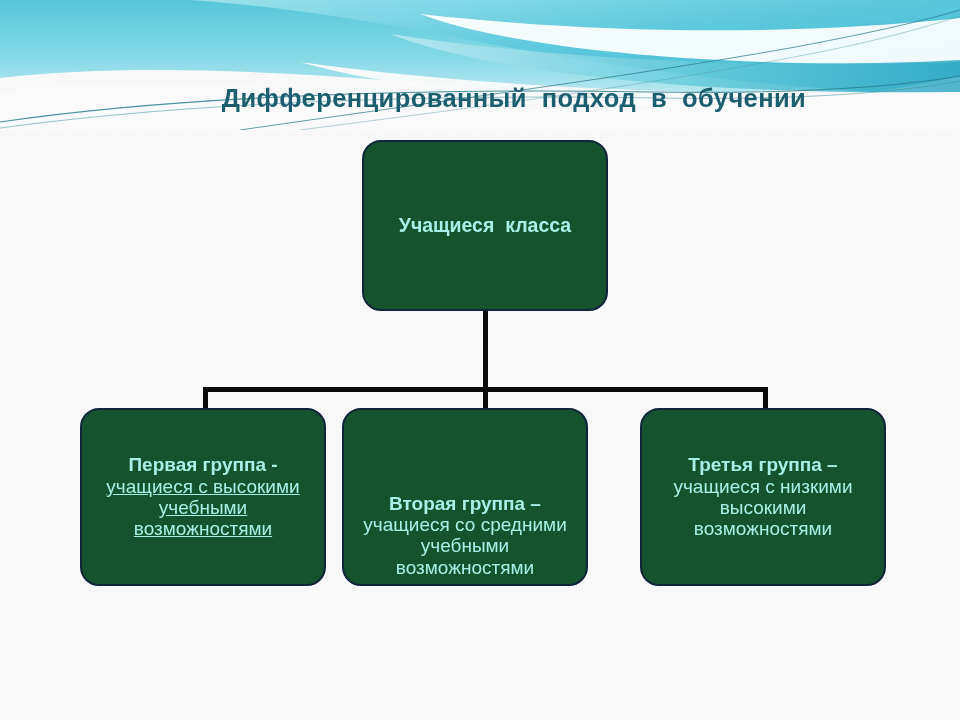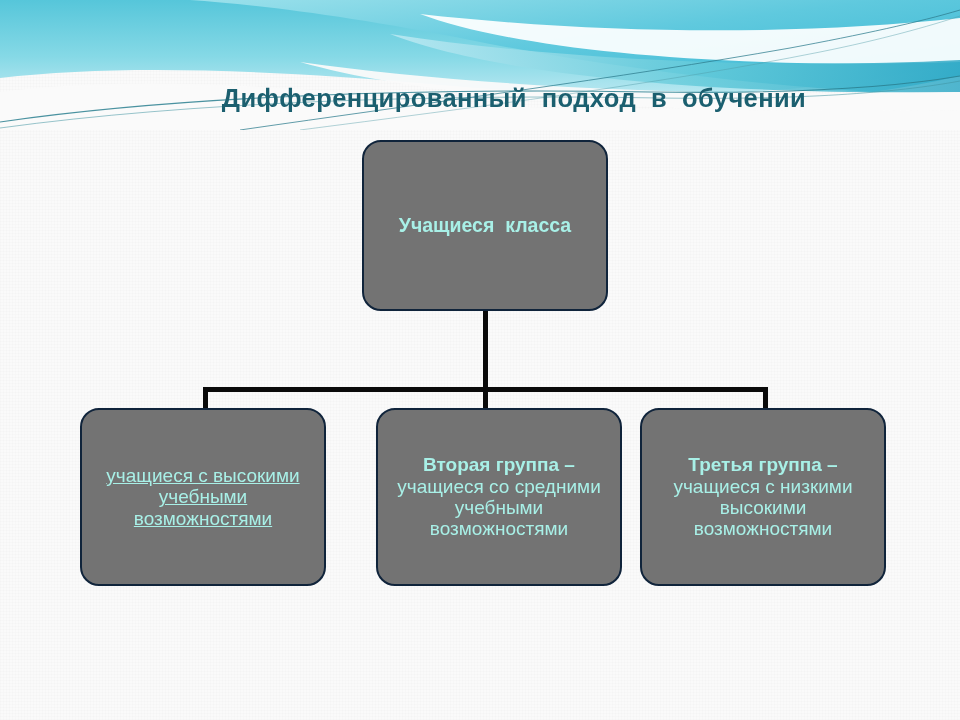--- a/index.html
+++ b/index.html
@@ -55,21 +55,21 @@
   
   #org-chart {
     position: absolute;
     left: 0; top: 0;
     width: 960px; height: 720px;
   }
 
   .node {
     position: absolute;
     box-sizing: border-box;
-    background: #737373;
+    background: #14532d;
     border: 2px solid #10243b;
     border-radius: 19px;
     display: flex;
     align-items: center;
     justify-content: center;
     text-align: center;
     color: #a8f0e7;
     line-height: 1.12;
   }
 
@@ -85,21 +85,21 @@
 
   .node-child {
     width: 246px;
     height: 178px;
     top: 408px;
     font-size: 19px;
     padding: 6px 8px;
   }
 
   #node-group-1 { left: 80px; }
-  #node-group-2 { left: 376px; }
+  #node-group-2 { left: 342px; align-items: flex-end; }
   #node-group-3 { left: 640px; }
 
   .node-inner {
     display: block;
     width: 100%;
   }
 
   .node-heading {
     font-weight: bold;
   }
@@ -199,20 +199,21 @@
     <div class="connector" id="connector-drop-left"></div>
     <div class="connector" id="connector-drop-middle"></div>
     <div class="connector" id="connector-drop-right"></div>
 
     <div class="node" id="node-root">
       <span class="node-text">Учащиеся  класса</span>
     </div>
 
     <div class="node node-child" id="node-group-1">
       <span class="node-inner">
+        <span class="node-heading" style="display: block;">Первая группа -</span>
         <span class="node-body" style="display: block; text-decoration: underline;">учащиеся с высокими учебными возможностями</span>
       </span>
     </div>
 
     <div class="node node-child" id="node-group-2">
       <span class="node-inner">
         <span class="node-heading" style="display: block;">Вторая группа –</span>
         <span class="node-body" style="display: block;">учащиеся со средними учебными возможностями</span>
       </span>
     </div>

